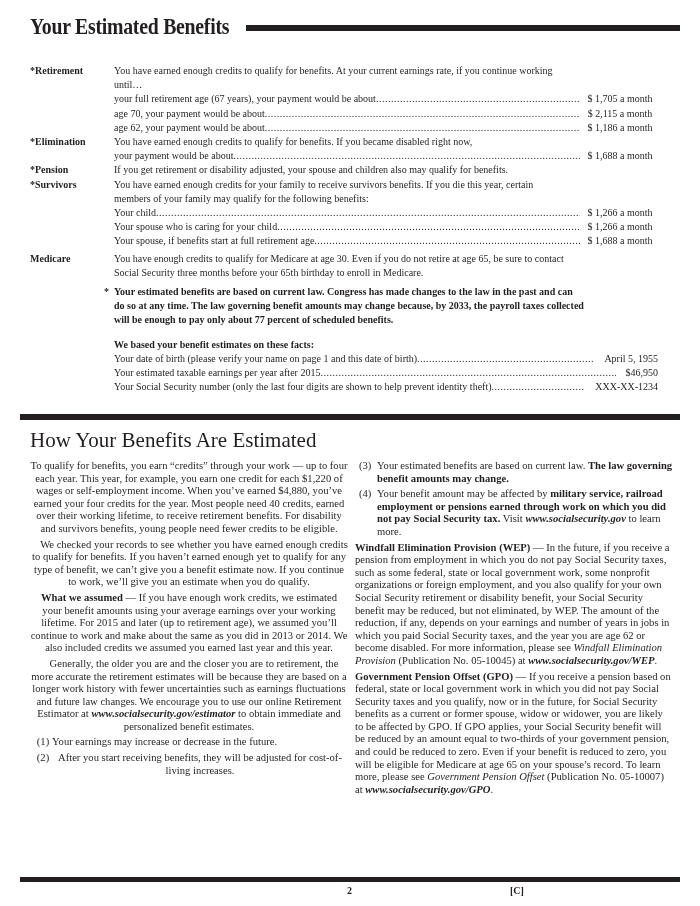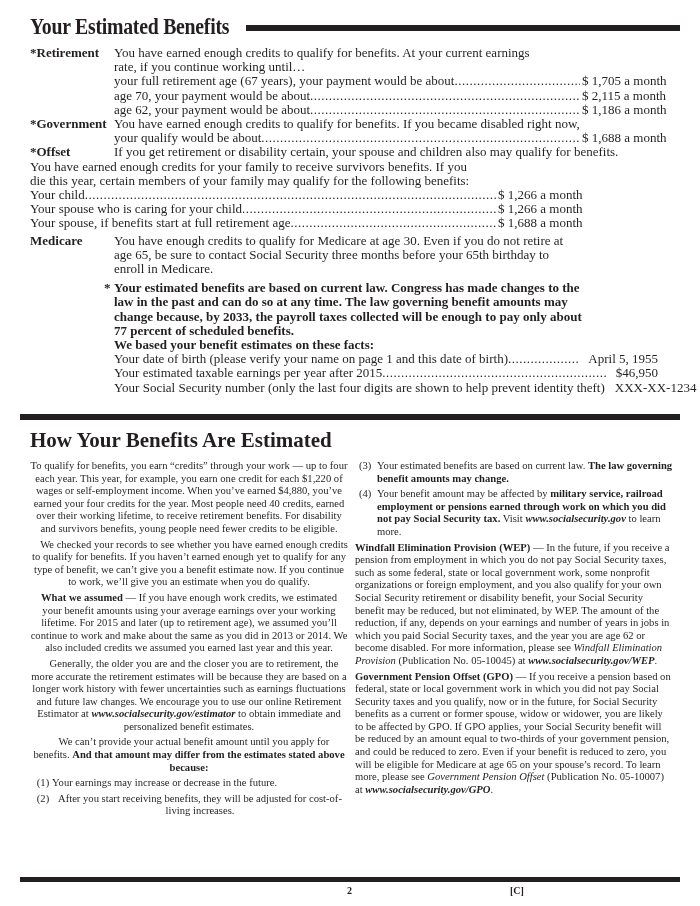--- a/index.html
+++ b/index.html
@@ -1,38 +1,38 @@
 <!DOCTYPE html>
 <html><head>
 <meta charset="utf-8">
 <style>
   html, body { margin:0; padding:0; background:#fff; }
   body { width:700px; height:906px; position:relative; overflow:hidden; color:#231f20;
          font-family:"Liberation Serif","DejaVu Serif",serif; }
   .title1 { position:absolute; left:30px; top:14px; font-size:23px; font-weight:bold; letter-spacing:-0.3px;
             transform:scaleX(0.86); transform-origin:left top; white-space:nowrap; }
   .title1-bar { position:absolute; left:246px; top:25px; width:434px; height:6px; background:#231f20; }
-  .est { position:absolute; left:30px; top:46px; width:630px; font-size:13px; line-height:14.2px; }
+  .est { position:absolute; left:30px; top:64px; width:630px; font-size:10px; line-height:14.2px; }
   .row { position:relative; display:flex; }
   .lbl { width:84px; flex:none; font-weight:bold; }
   .body { flex:1; }
   .lead { display:flex; width:544px; }
   .lead .t { white-space:nowrap; }
   .lead .dots { flex:1; overflow:hidden; white-space:nowrap; }
   .lead .dots::after { content:"................................................................................................................................................................................................................................"; letter-spacing:0.5px; }
   .lead .amt { white-space:nowrap; width:76px; text-align:center; padding-left:2px; }
   .gap { height:3px; }
   .note { margin-left:74px; display:flex; font-weight:bold; margin-top:5px; }
   .note .star { width:10px; flex:none; }
-  .facts { margin-left:84px; }
+  .facts { margin-left:84px; margin-top:10px; }
   .facts .head { font-weight:bold; }
   .facts .lead { width:544px; }
   .facts .lead .amt { width:auto; padding-left:10px; text-align:left; }
   .bar { position:absolute; left:20px; width:660px; background:#231f20; }
-  .title2 { position:absolute; left:30px; top:428px; font-size:21px; font-weight:bold; white-space:nowrap; }
+  .title2 { position:absolute; left:30px; top:428px; font-size:21px; font-weight:normal; white-space:nowrap; }
   .col { position:absolute; top:460px; width:318px; font-size:10.6px; line-height:12.6px; }
   .col p { margin:0 0 3px 0; }
   .ind { text-indent:10px; }
   .li { display:flex; margin:0 0 3px 0; }
   .li .n { width:22px; flex:none; padding-left:4px; box-sizing:border-box; }
   .footer { position:absolute; top:885px; font-size:10px; font-weight:bold; }
 </style>
 </head>
 <body>
 
@@ -55,35 +55,36 @@
           <span class="amt">$  2,115 a month</span>
         </div>
       <div class="lead">
           <span class="t">age 62, your payment would be about </span>
           <span class="dots"></span>
           <span class="amt">$  1,186 a month</span>
         </div>
     </div>
   </div>
   <div class="row">
-    <div class="lbl">*Government</div>
+    <div class="lbl">*Elimination</div>
     <div class="body">
       <div>You have earned enough credits to qualify for benefits. If you became disabled right now,</div>
       <div class="lead">
-          <span class="t">your qualify would be about</span>
+          <span class="t">your payment would be about</span>
           <span class="dots"></span>
           <span class="amt">$  1,688 a month</span>
         </div>
     </div>
   </div>
   <div class="row">
-    <div class="lbl">*Offset</div>
-    <div class="body">If you get retirement or disability certain, your spouse and children also may qualify for benefits.</div>
+    <div class="lbl">*Pension</div>
+    <div class="body">If you get retirement or disability adjusted, your spouse and children also may qualify for benefits.</div>
   </div>
   <div class="row">
+    <div class="lbl">*Survivors</div>
     <div class="body">
       <div style="width:440px">You have earned enough credits for your family to receive survivors benefits. If you die this year, certain members of your family may qualify for the following benefits:</div>
       <div class="lead">
           <span class="t">Your child</span>
           <span class="dots"></span>
           <span class="amt">$  1,266 a month</span>
         </div>
       <div class="lead">
           <span class="t">Your spouse who is caring for your child</span>
           <span class="dots"></span>
@@ -127,21 +128,20 @@
 
 <div class="bar" style="top:414px;height:6px;"></div>
 
 <div class="title2">How Your Benefits Are Estimated</div>
 
 <div class="col" style="left:30px;text-align:center;">
   <p>To qualify for benefits, you earn “credits” through your work — up to four each year. This year, for example, you earn one credit for each $1,220 of wages or self-employment income. When you’ve earned $4,880, you’ve earned your four credits for the year. Most people need 40 credits, earned over their working lifetime, to receive retirement benefits. For disability and survivors benefits, young people need fewer credits to be eligible.</p>
   <p class="ind">We checked your records to see whether you have earned enough credits to qualify for benefits. If you haven’t earned enough yet to qualify for any type of benefit, we can’t give you a benefit estimate now. If you continue to work, we’ll give you an estimate when you do qualify.</p>
   <p><b>What we assumed</b><span> — If you have enough work credits, we estimated your benefit amounts using your average earnings over your working lifetime. For 2015 and later (up to retirement age), we assumed you’ll continue to work and make about the same as you did in 2013 or 2014. We also included credits we assumed you earned last year and this year.</span></p>
   <p class="ind"><span>Generally, the older you are and the closer you are to retirement, the more accurate the retirement estimates will be because they are based on a longer work history with fewer uncertainties such as earnings fluctuations and future law changes. We encourage you to use our online Retirement Estimator at </span><b><i>www.socialsecurity.gov/estimator</i></b><span> to obtain immediate and personalized benefit estimates.</span></p>
-  <p class="ind"><span>We can’t provide your actual benefit amount until you apply for benefits. </span><b>And that amount may differ from the estimates stated above because:</b></p>
   <div class="li">
       <span class="n">(1)</span>
       <span>Your earnings may increase or decrease in the future.</span>
     </div>
   <div class="li">
       <span class="n">(2)</span>
       <span>After you start receiving benefits, they will be adjusted for cost-of-living increases.</span>
     </div>
 </div>
 

